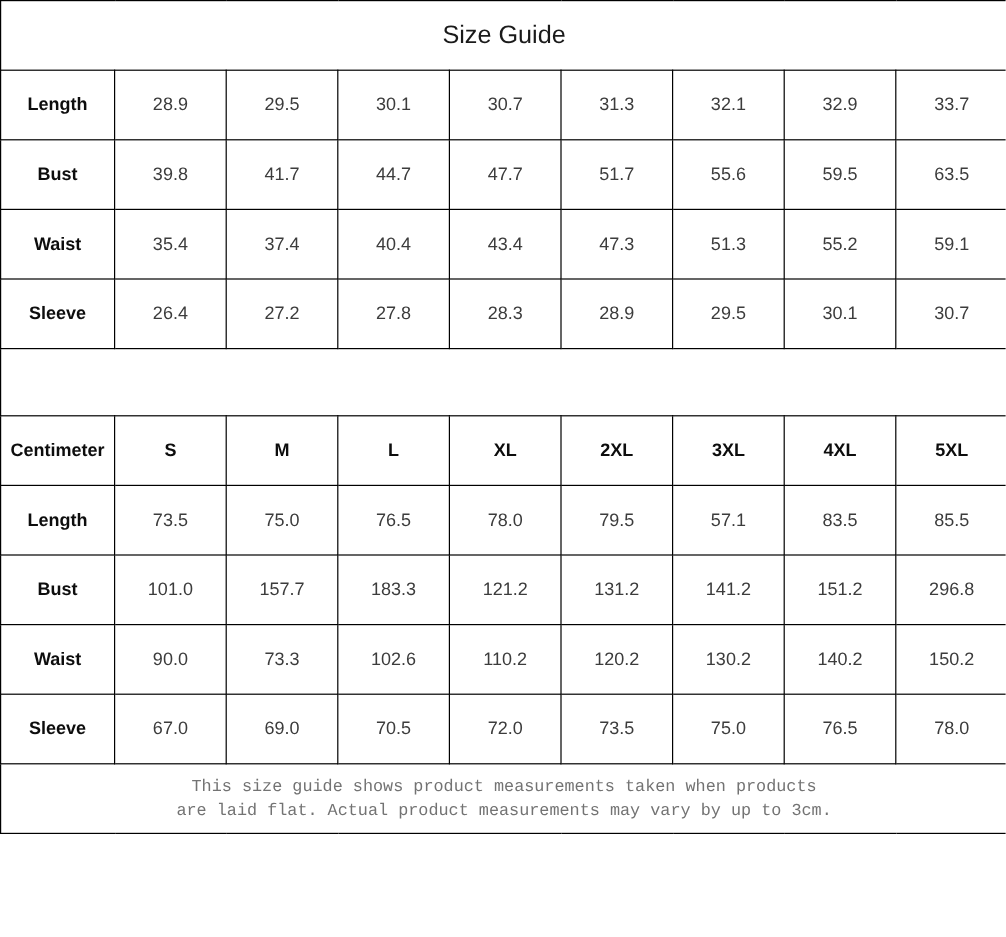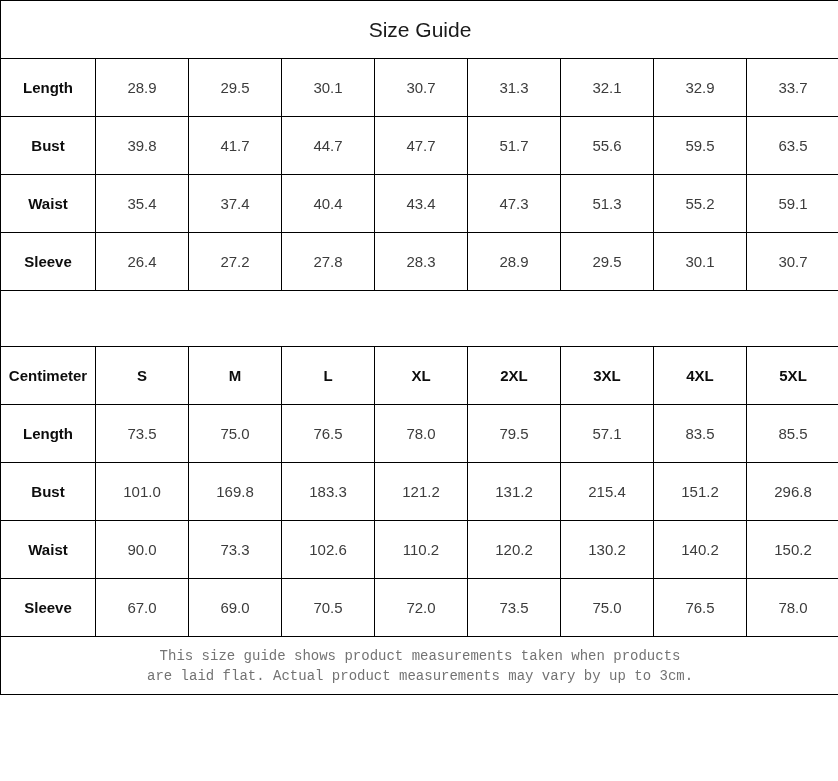--- a/index.html
+++ b/index.html
@@ -148,25 +148,25 @@
         <td>76.5</td>
         <td>78.0</td>
         <td>79.5</td>
         <td>57.1</td>
         <td>83.5</td>
         <td>85.5</td>
       </tr>
       <tr>
         <th>Bust</th>
         <td>101.0</td>
-        <td>169.8</td>
+        <td>157.7</td>
         <td>183.3</td>
         <td>121.2</td>
         <td>131.2</td>
-        <td>215.4</td>
+        <td>141.2</td>
         <td>151.2</td>
         <td>296.8</td>
       </tr>
       <tr>
         <th>Waist</th>
         <td>90.0</td>
         <td>73.3</td>
         <td>102.6</td>
         <td>110.2</td>
         <td>120.2</td>

